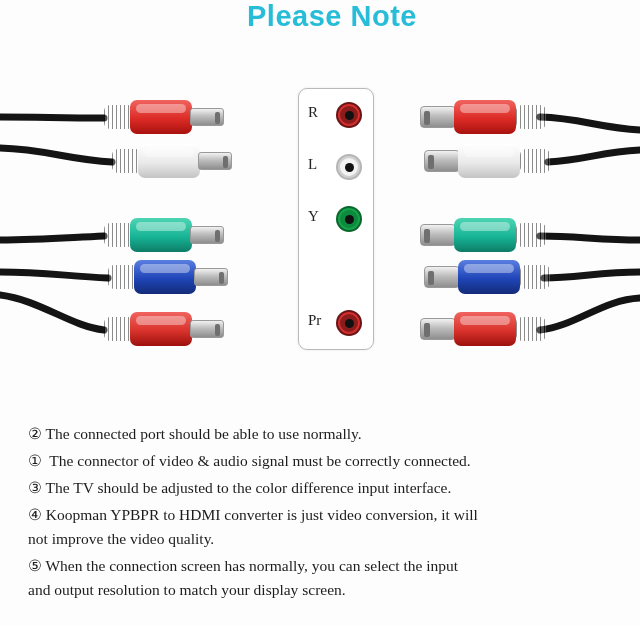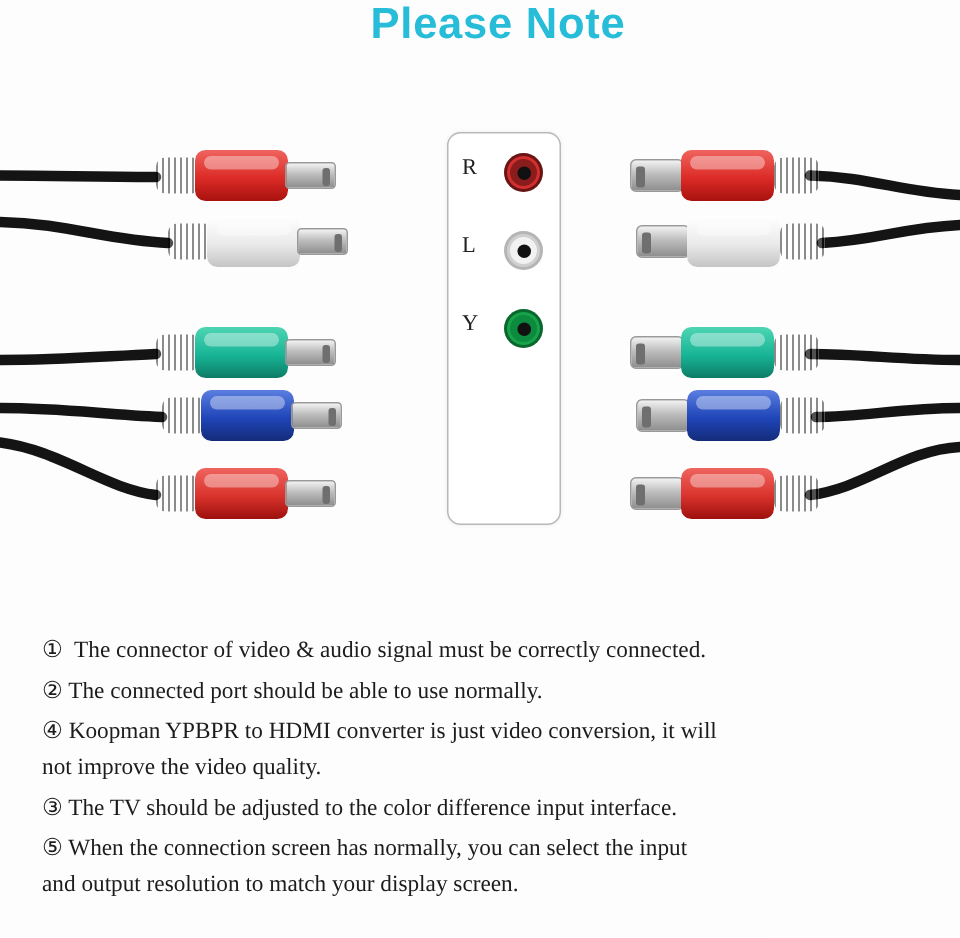--- a/index.html
+++ b/index.html
@@ -282,25 +282,29 @@
       <span class="jhole" style="background:#8b1c1c; box-shadow:0 0 0 2px #d32f2f inset;"></span>
     </div>
     <div class="jack" style="top:52px;">
       <span class="jlabel">L</span>
       <span class="jhole" style="background:#f2f2f2; box-shadow:0 0 0 2px #cfcfcf inset;"></span>
     </div>
     <div class="jack" style="top:104px;">
       <span class="jlabel">Y</span>
       <span class="jhole" style="background:#0c8a3e; box-shadow:0 0 0 2px #18a24a inset;"></span>
     </div>
+    <div class="jack" style="top:208px;">
+      <span class="jlabel">Pr</span>
+      <span class="jhole" style="background:#8b1c1c; box-shadow:0 0 0 2px #d32f2f inset;"></span>
+    </div>
   </div>
 
   <div class="notes">
+    <span class="note">② The connected port should be able to use normally.</span>
     <span class="note">①  The connector of video &amp; audio signal must be correctly connected.</span>
-    <span class="note">② The connected port should be able to use normally.</span>
+    <span class="note">③ The TV should be adjusted to the color difference input interface.</span>
     <span class="note">④ Koopman YPBPR to HDMI converter is just video conversion, it will
 not improve the video quality.</span>
-    <span class="note">③ The TV should be adjusted to the color difference input interface.</span>
     <span class="note">⑤ When the connection screen has normally, you can select the input
 and output resolution to match your display screen.</span>
   </div>
 
 </div>
 
 </body></html>

